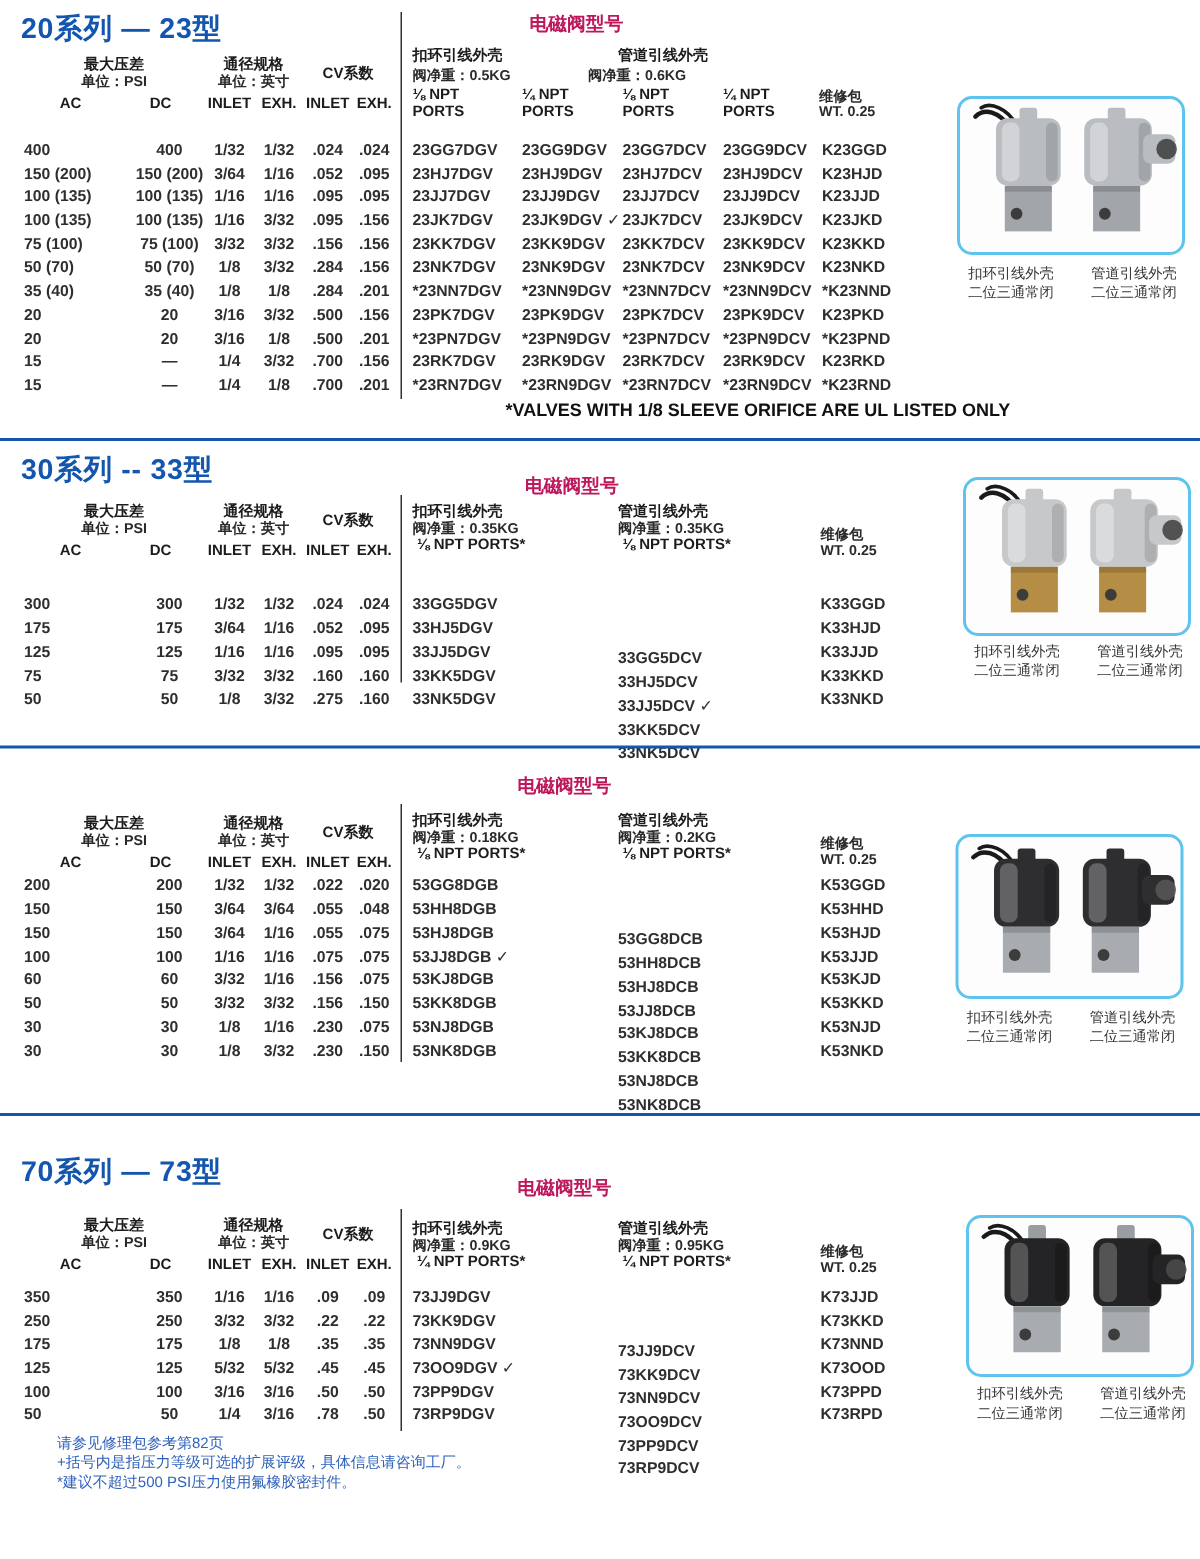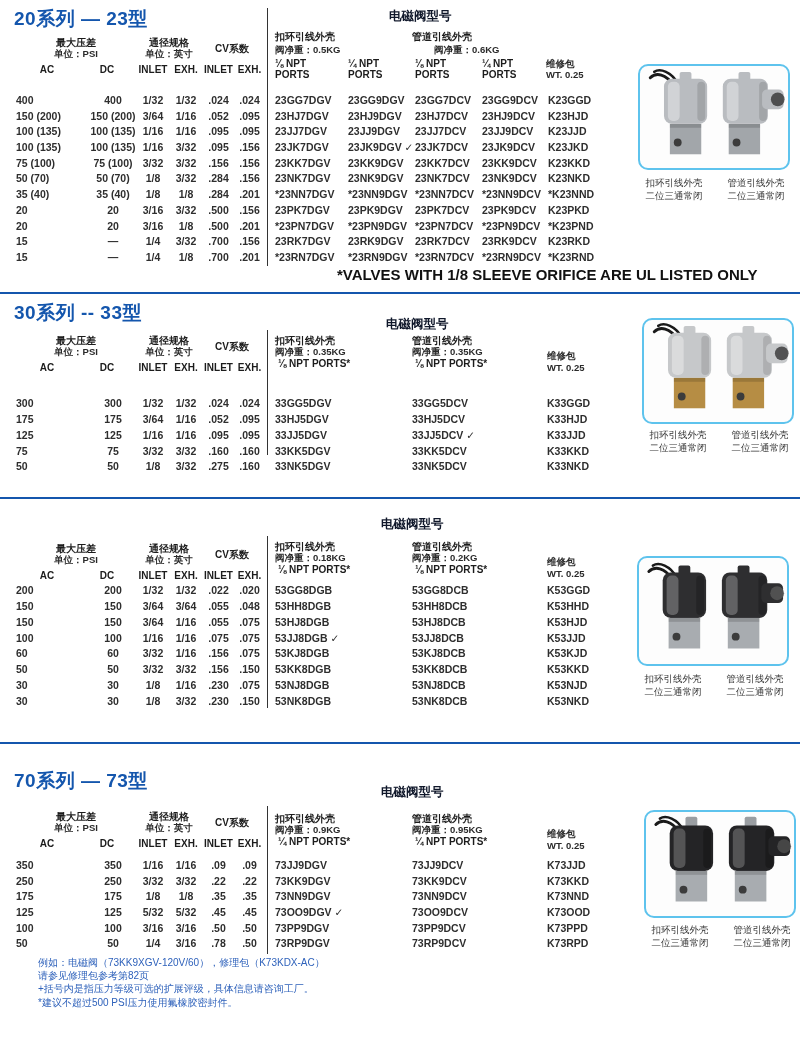--- a/index.html
+++ b/index.html
@@ -1,40 +1,40 @@
 <!DOCTYPE html>
 <html><head>
 <meta charset="utf-8">
 <style>
   html,body{margin:0;padding:0;background:#fff;}
   .page{position:relative;width:800px;height:1039px;background:#fff;overflow:hidden;
         font-family:"Liberation Sans","DejaVu Sans",sans-serif;}
   .rule{position:absolute;left:0;width:800px;height:2px;background:#1456ad;}
   section{position:absolute;left:0;width:800px;}
   .sec-title{position:absolute;font-size:19px;font-weight:bold;color:#1456ad;letter-spacing:.5px;white-space:nowrap;}
-  .model-h{position:absolute;font-size:12.5px;font-weight:bold;color:#0f172a;white-space:nowrap;margin-left:36px;}
+  .model-h{position:absolute;font-size:12.5px;font-weight:bold;color:#be185d;white-space:nowrap;}
   .hl{position:absolute;font-size:10px;font-weight:bold;color:#1c1c1c;white-space:nowrap;}
   .hw{position:absolute;font-size:9.5px;font-weight:bold;color:#2a2a2a;white-space:nowrap;}
   .ctr{text-align:center;}
   .vline{position:absolute;width:1px;background:#333;left:267px;}
   .rows{position:absolute;left:0;width:640px;}
   .trow{position:relative;height:15.7px;}
   .s2 .trow,.s3 .trow{height:15.85px;}
   .cell{position:absolute;top:0;font-size:10.5px;font-weight:bold;color:#2e2e2e;white-space:nowrap;line-height:14px;}
   .c0{left:16px;}
   .c1{left:84px;width:58px;text-align:center;}
   .c2{left:136px;width:34px;text-align:center;}
   .c3{left:170px;width:32px;text-align:center;}
   .c4{left:202px;width:33px;text-align:center;}
   .c5{left:234px;width:31px;text-align:center;}
   .c6{left:275px;}
   .s1 .c7{left:348px;}.s1 .c8{left:415px;}.s1 .c9{left:482px;}.s1 .c10{left:548px;}
-  .s2 .c7,.s3 .c7,.s4 .c7{left:412px;}
+  .s2 .c7,.s3 .c7,.s4 .c7{left:412px;margin-top:36px;}
   .s2 .c8,.s3 .c8,.s4 .c8{left:547px;}
-  .footnote{position:absolute;font-size:15px;font-weight:bold;color:#111;white-space:nowrap;}
+  .footnote{position:absolute;font-size:12px;font-weight:bold;color:#111;white-space:nowrap;}
   .photo{position:absolute;width:152px;height:106px;border:2px solid #5ec3ed;border-radius:10px;
          background:#fdfdfd;box-sizing:border-box;overflow:hidden;}
   .caps{position:absolute;width:158px;display:flex;justify-content:space-between;}
   .cap{width:76px;font-size:9.5px;line-height:13px;color:#333;text-align:center;white-space:pre-line;}
   .notes{position:absolute;left:38px;}
   .note-line{font-size:10px;line-height:13.2px;color:#2f62bb;white-space:nowrap;}
 </style>
 </head>
 <body>
 
@@ -52,21 +52,21 @@
     <div class="hl ctr" style="left:32px;top:64px;width:30px">AC</div>
     <div class="hl ctr" style="left:92px;top:64px;width:30px">DC</div>
     <div class="hl ctr" style="left:136px;top:64px;width:34px">INLET</div>
     <div class="hl ctr" style="left:170px;top:64px;width:32px">EXH.</div>
     <div class="hl ctr" style="left:202px;top:64px;width:33px">INLET</div>
     <div class="hl ctr" style="left:234px;top:64px;width:31px">EXH.</div>
 
     <div class="hl" style="left:275px;top:30px">扣环引线外壳</div>
     <div class="hw" style="left:275px;top:44px">阀净重：0.5KG</div>
     <div class="hl" style="left:412px;top:30px">管道引线外壳</div>
-    <div class="hw" style="left:434px;top:44px">阀净重：0.6KG</div>
+    <div class="hw" style="left:392px;top:44px">阀净重：0.6KG</div>
     <div class="hl" style="left:275px;top:58px">⅛ NPT</div>
     <div class="hl" style="left:275px;top:69px">PORTS</div>
     <div class="hl" style="left:348px;top:58px">¼ NPT</div>
     <div class="hl" style="left:348px;top:69px">PORTS</div>
     <div class="hl" style="left:415px;top:58px">⅛ NPT</div>
     <div class="hl" style="left:415px;top:69px">PORTS</div>
     <div class="hl" style="left:482px;top:58px">¼ NPT</div>
     <div class="hl" style="left:482px;top:69px">PORTS</div>
     <div class="hw" style="left:546px;top:58px">维修包</div>
     <div class="hw" style="left:546px;top:69px">WT. 0.25</div>
@@ -633,20 +633,19 @@
       </svg>
     </div>
     <div class="caps" style="left:642px;top:177px">
       <div class="cap">扣环引线外壳
 二位三通常闭</div>
       <div class="cap">管道引线外壳
 二位三通常闭</div>
     </div>
 
     <div class="notes" style="top:210px">
-      <div class="note-line">例如：电磁阀（73KK9XGV-120V/60），修理包（K73KDX-AC）</div>
       <div class="note-line">请参见修理包参考第82页</div>
       <div class="note-line">+括号内是指压力等级可选的扩展评级，具体信息请咨询工厂。</div>
       <div class="note-line">*建议不超过500 PSI压力使用氟橡胶密封件。</div>
     </div>
   </section>
 
 </div>
 
 </body></html>

